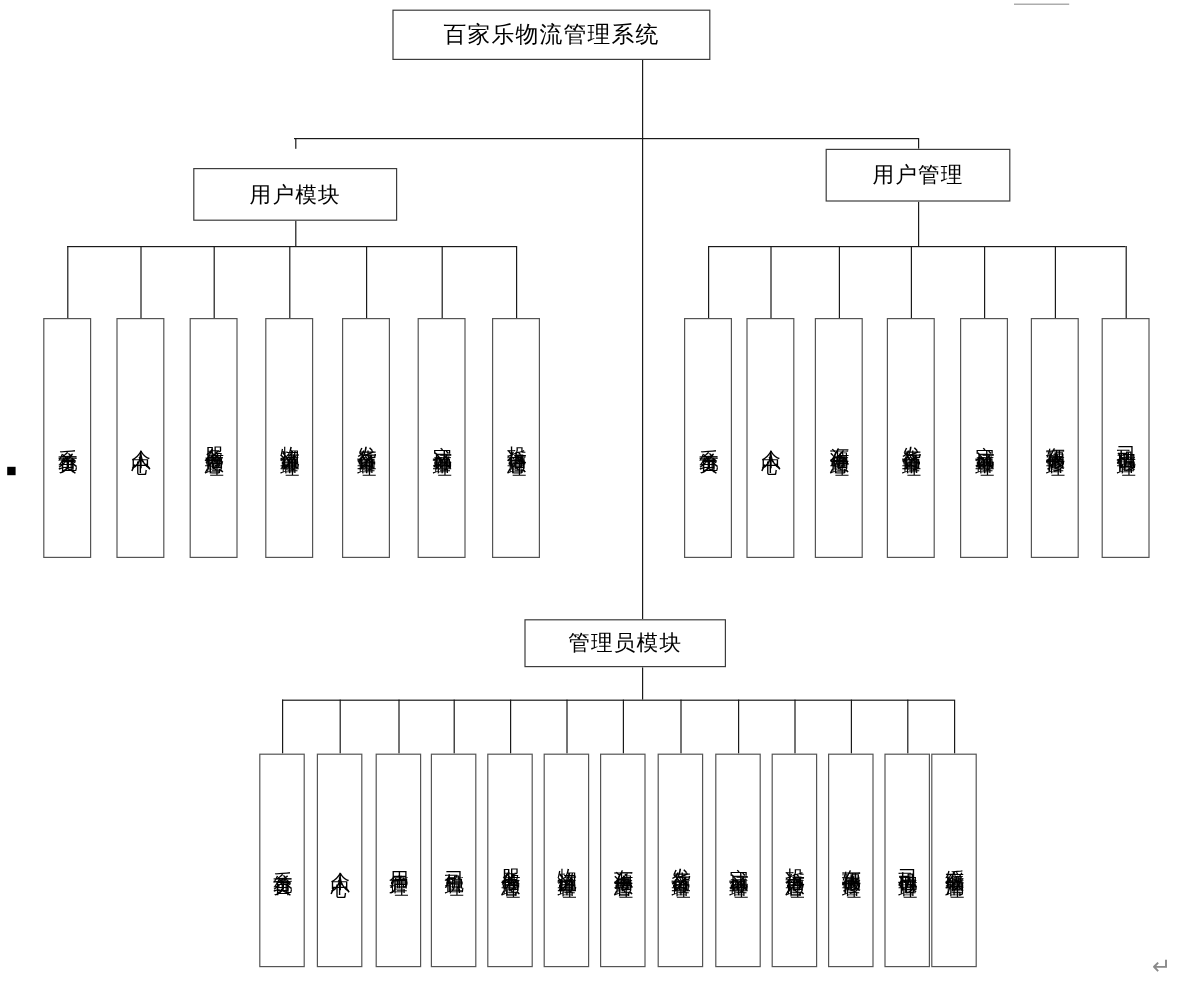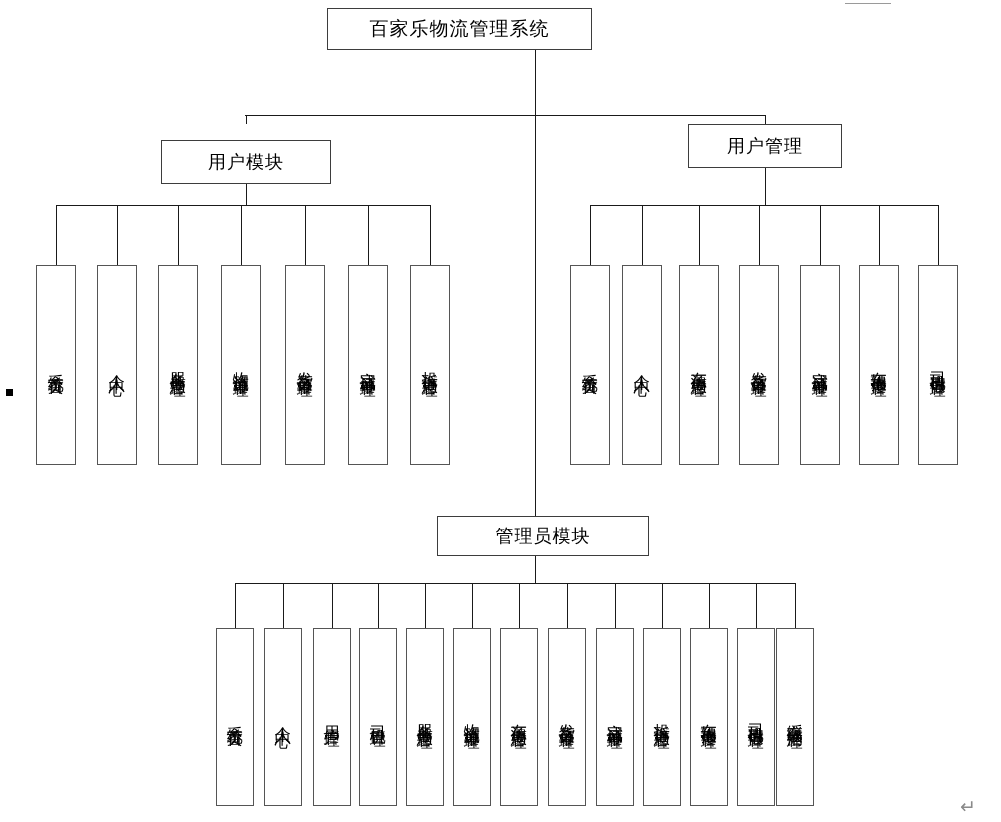--- a/index.html
+++ b/index.html
@@ -183,21 +183,21 @@
       </div>
       <div class="node leaf" style="left: 800px; top: 265px; width: 40px; height: 200px;">
         <span class="vtext">完成订单管理</span>
       </div>
       <div class="node leaf" style="left: 859px; top: 265px; width: 40px; height: 200px;">
         <span class="vtext">车辆报修管理</span>
       </div>
       <div class="node leaf" style="left: 918px; top: 265px; width: 40px; height: 200px;">
         <span class="vtext">司机请假管理</span>
       </div>
-      <div class="node module" style="left: 437px; top: 516px; width: 212px; height: 40px;">
+      <div class="node module" style="left: 437px; top: 516px; width: 168px; height: 40px;">
         <span>管理员模块</span>
       </div>
       <div class="node leaf" style="left: 216px; top: 628px; width: 38px; height: 178px;">
         <span class="vtext">系统首页</span>
       </div>
       <div class="node leaf" style="left: 264px; top: 628px; width: 38px; height: 178px;">
         <span class="vtext">个人中心</span>
       </div>
       <div class="node leaf" style="left: 313px; top: 628px; width: 38px; height: 178px;">
         <span class="vtext">用户管理</span>

